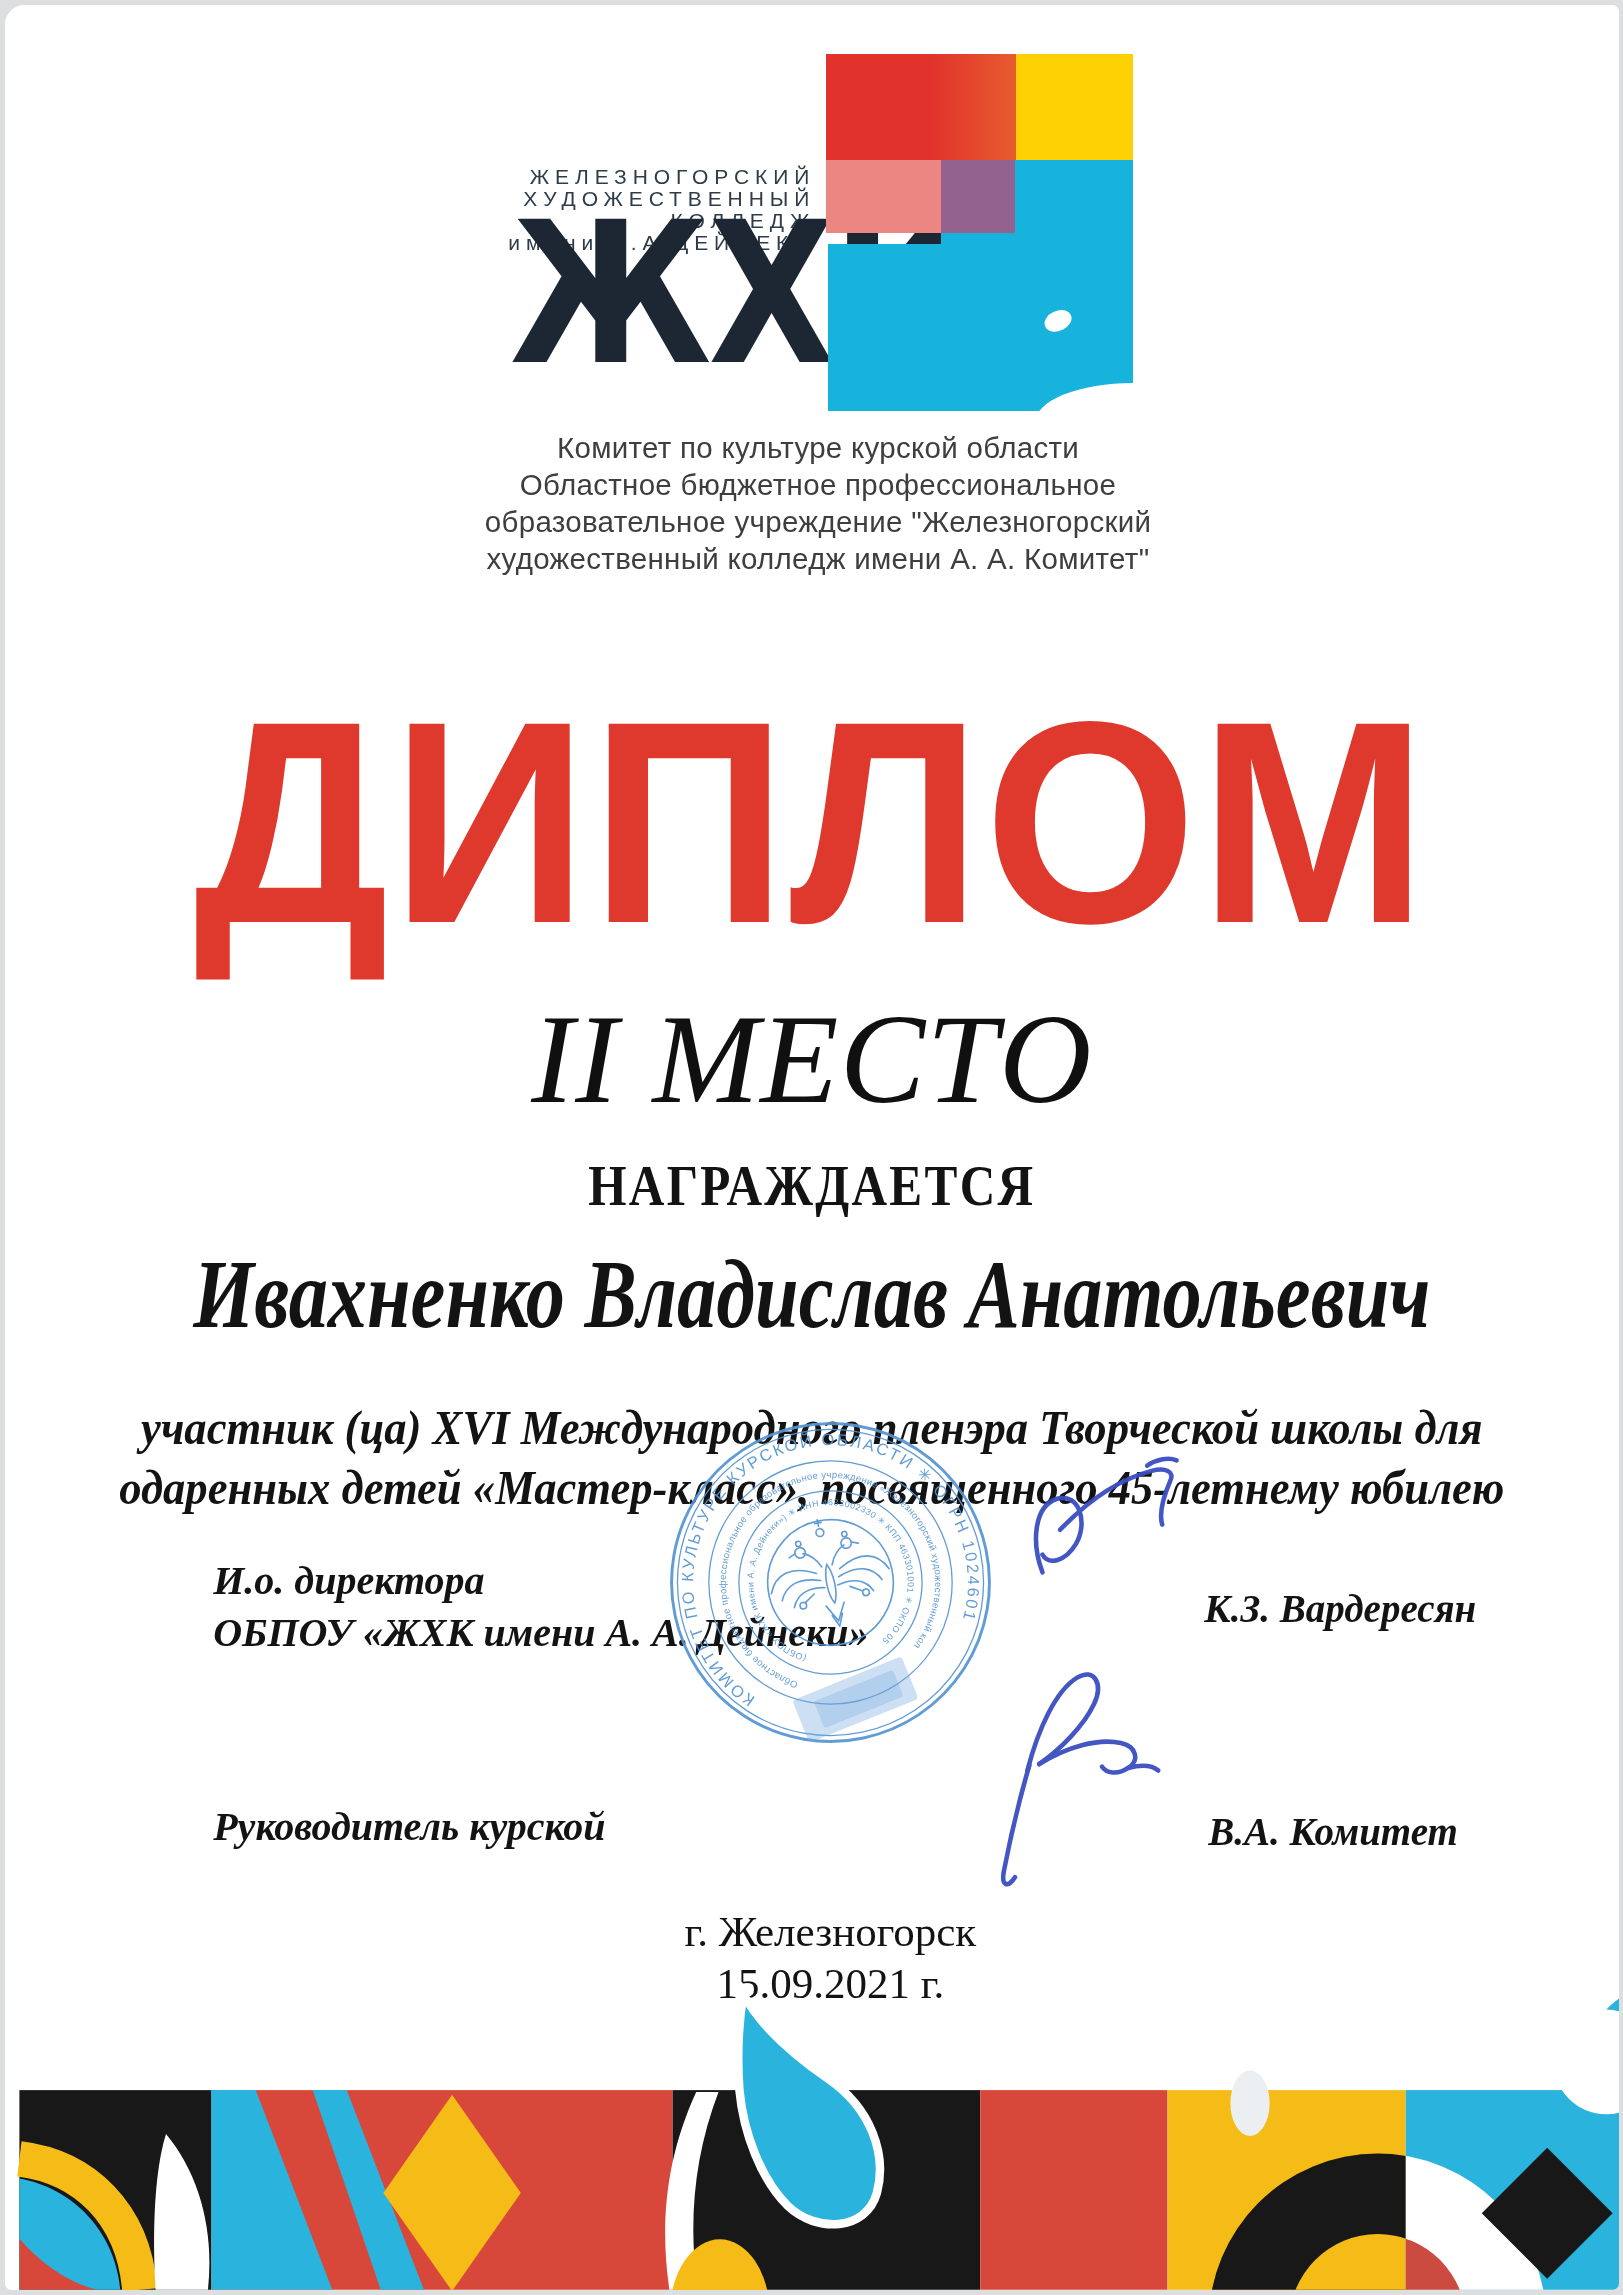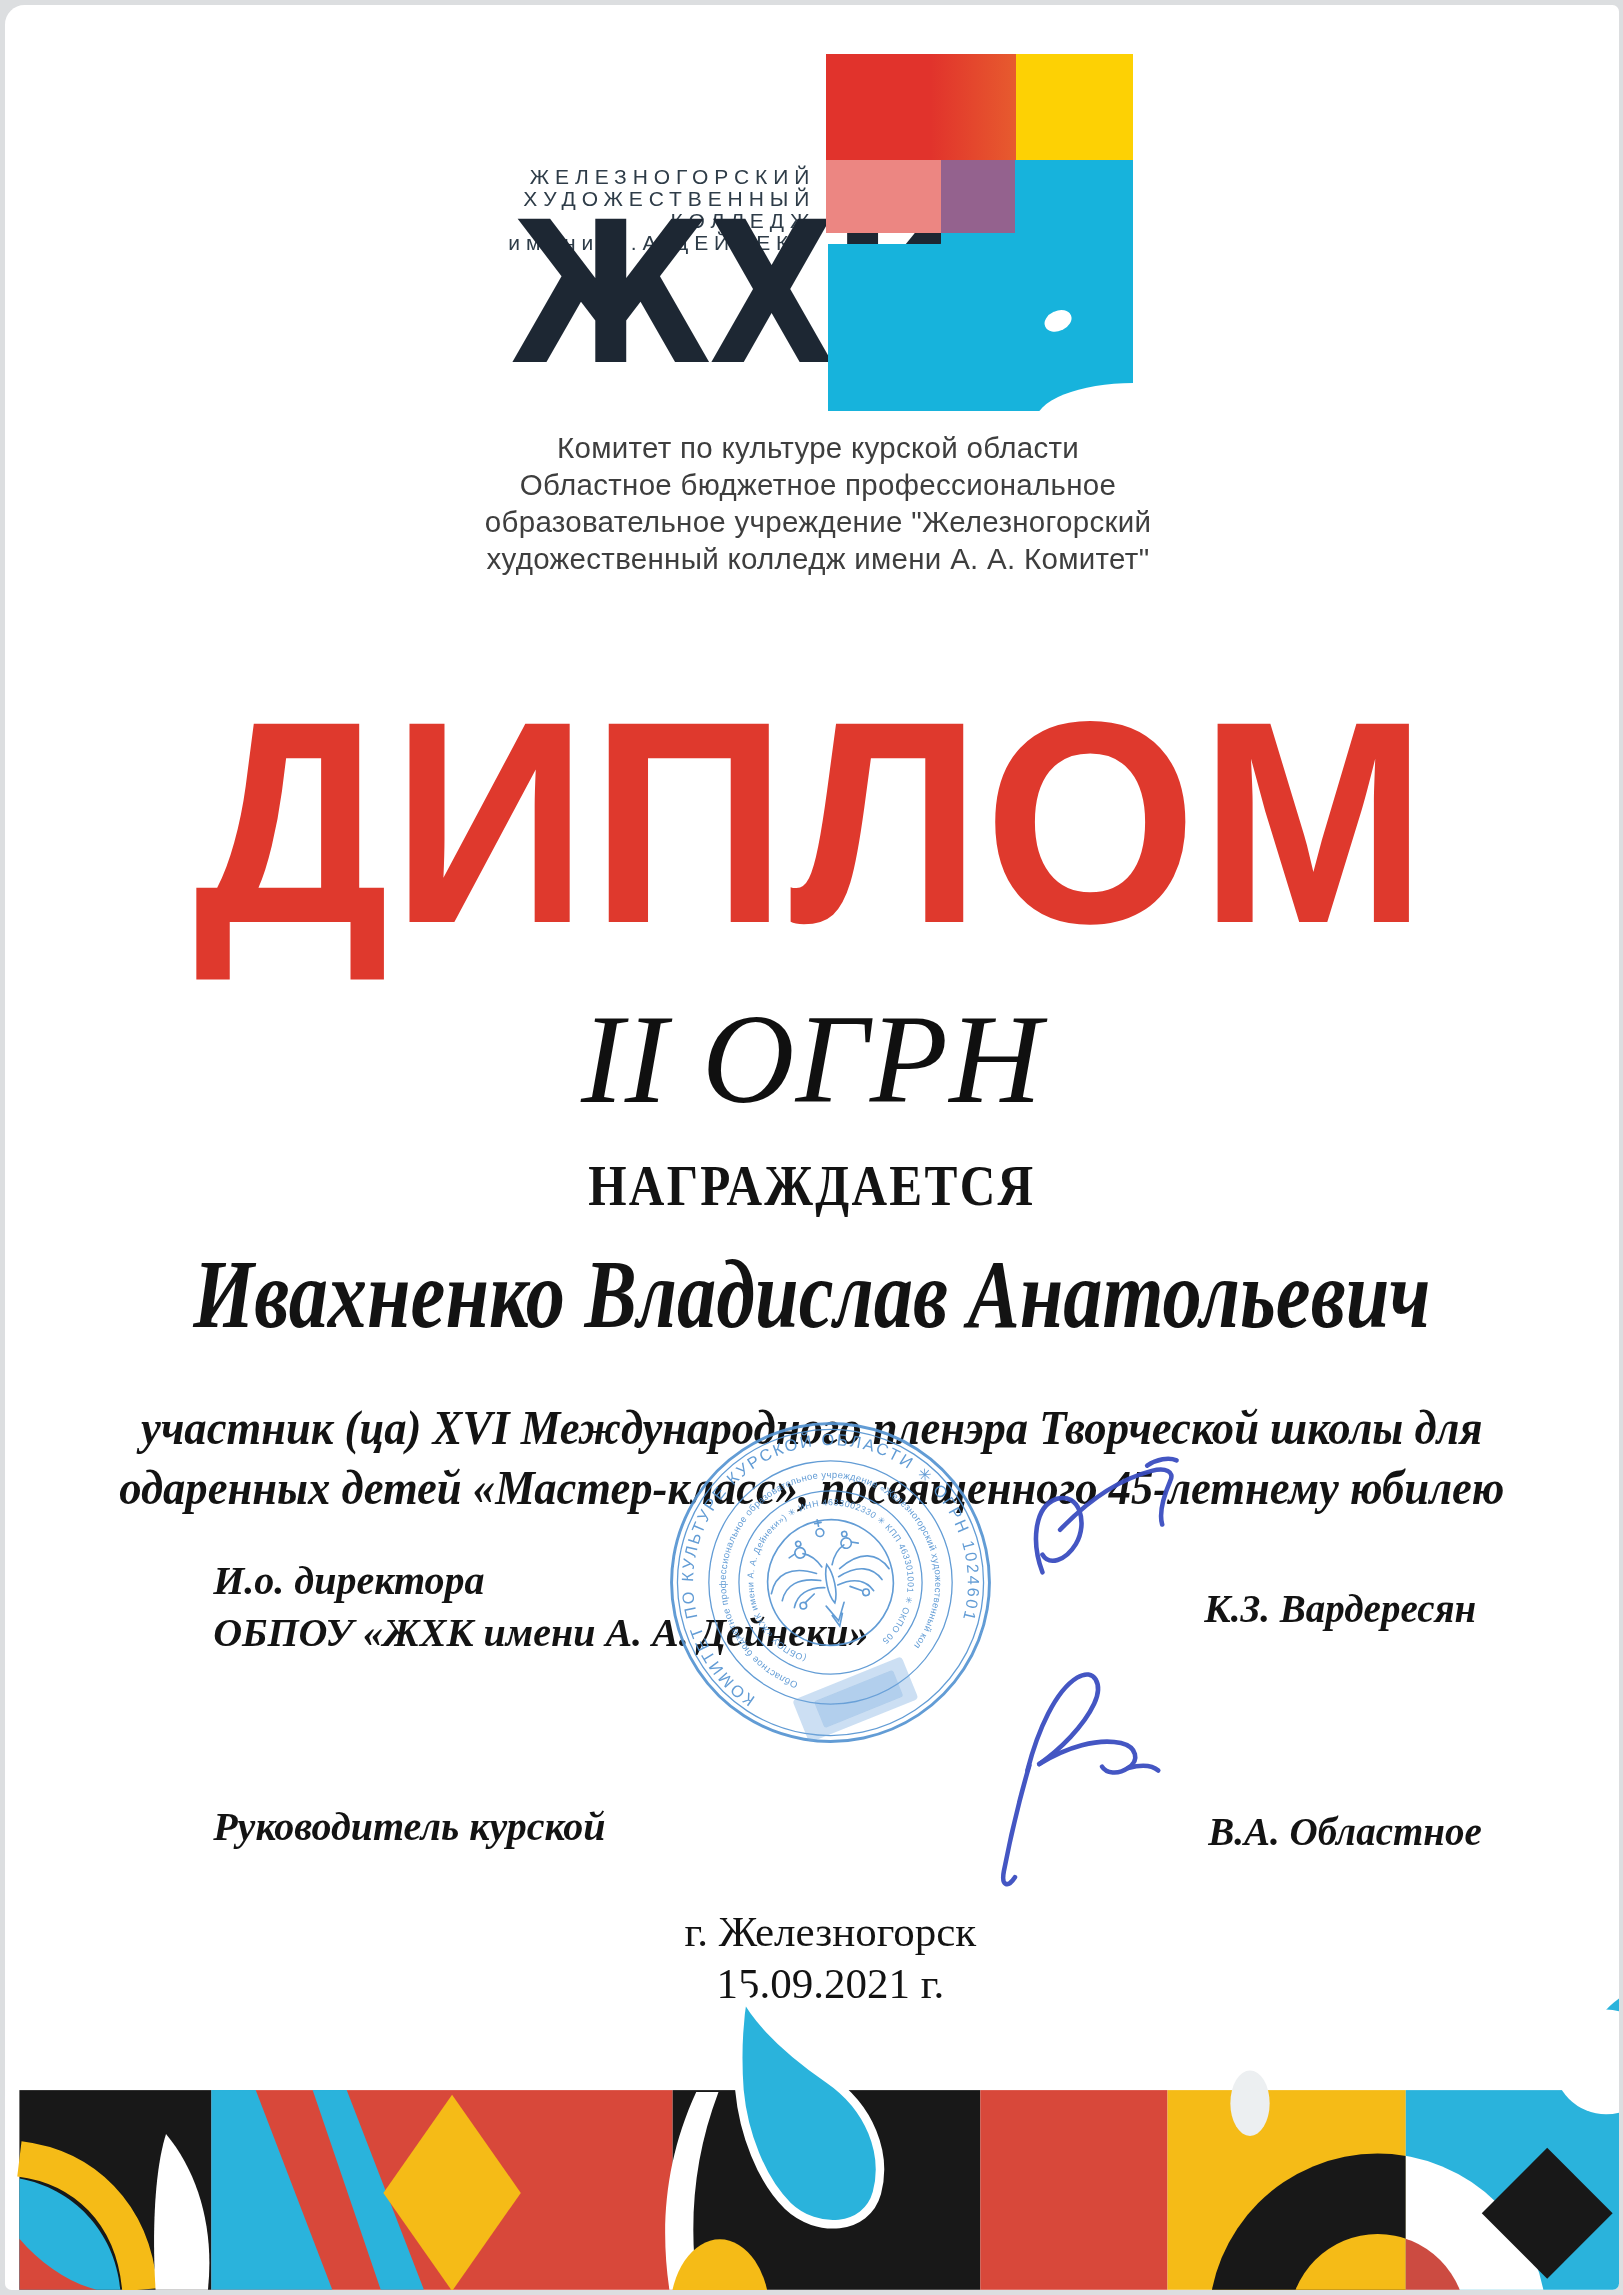--- a/index.html
+++ b/index.html
@@ -98,38 +98,38 @@
   </div>
 
   <div class="abs center org-par">
     <div>Комитет по культуре курской области</div>
     <div>Областное бюджетное профессиональное</div>
     <div>образовательное учреждение "Железногорский</div>
     <div>художественный колледж имени А. А. Комитет"</div>
   </div>
 
   <div class="abs center title">ДИПЛОМ</div>
-  <div class="abs center place">II ОГРН</div>
+  <div class="abs center place">II МЕСТО</div>
   <div class="abs center award-label">НАГРАЖДАЕТСЯ</div>
   <div class="abs center recipient">Ивахненко Владислав Анатольевич</div>
 
   <div class="abs center descr">
     <div>участник (ца) XVI Международного пленэра Творческой школы для</div>
     <div>одаренных детей «Мастер-класс», посвященного 45-летнему юбилею</div>
   </div>
 
   <div class="abs role" style="top:1550px;font-style:italic;">
     <div>И.о. директора</div>
     <div>ОБПОУ «ЖХК имени А. А. Дейнеки»</div>
   </div>
   <div class="abs role" style="top:1796px;">
     <div>Руководитель курской</div>
   </div>
   <div class="abs signer-name" style="left:1172px;top:1581px;">К.З. Вардересян</div>
-  <div class="abs signer-name" style="left:1176px;top:1804px;">В.А. Областное</div>
+  <div class="abs signer-name" style="left:1176px;top:1804px;">В.А. Комитет</div>
 
   <svg class="abs stamp" viewBox="0 0 500 500">
     <defs>
       <path id="sr1" d="M101.5,398.5 A210,210 0 1 1 431.9,355"></path>
       <path id="sr2" d="M170,388.6 A160,160 0 1 1 352.8,372.6"></path>
       <path id="sr3" d="M191,352.2 A118,118 0 1 1 309,352.2"></path>
     </defs>
     <g stroke="#5795d2" fill="none">
       <circle cx="250" cy="250" r="243" stroke-width="4.5"></circle>
       <circle cx="250" cy="250" r="234" stroke-width="2"></circle>

